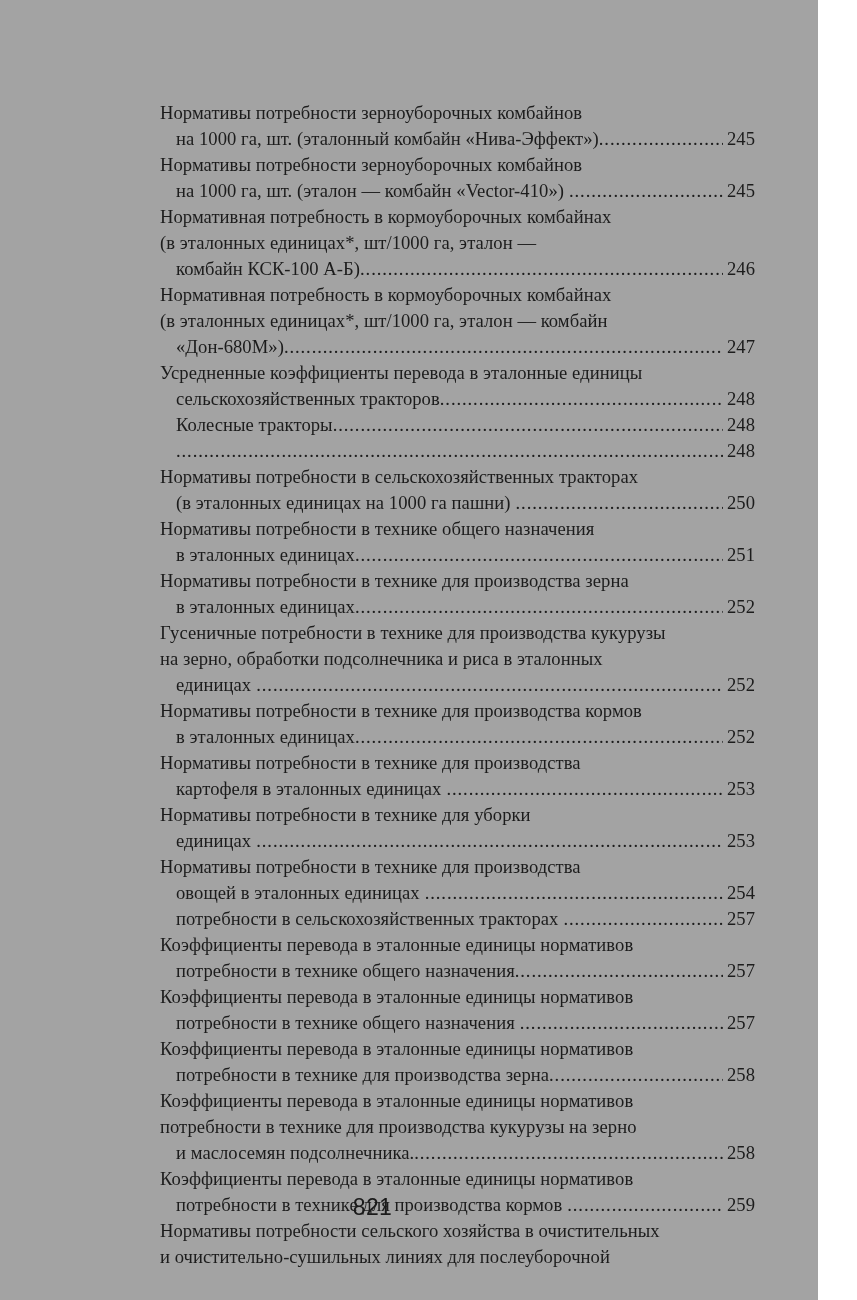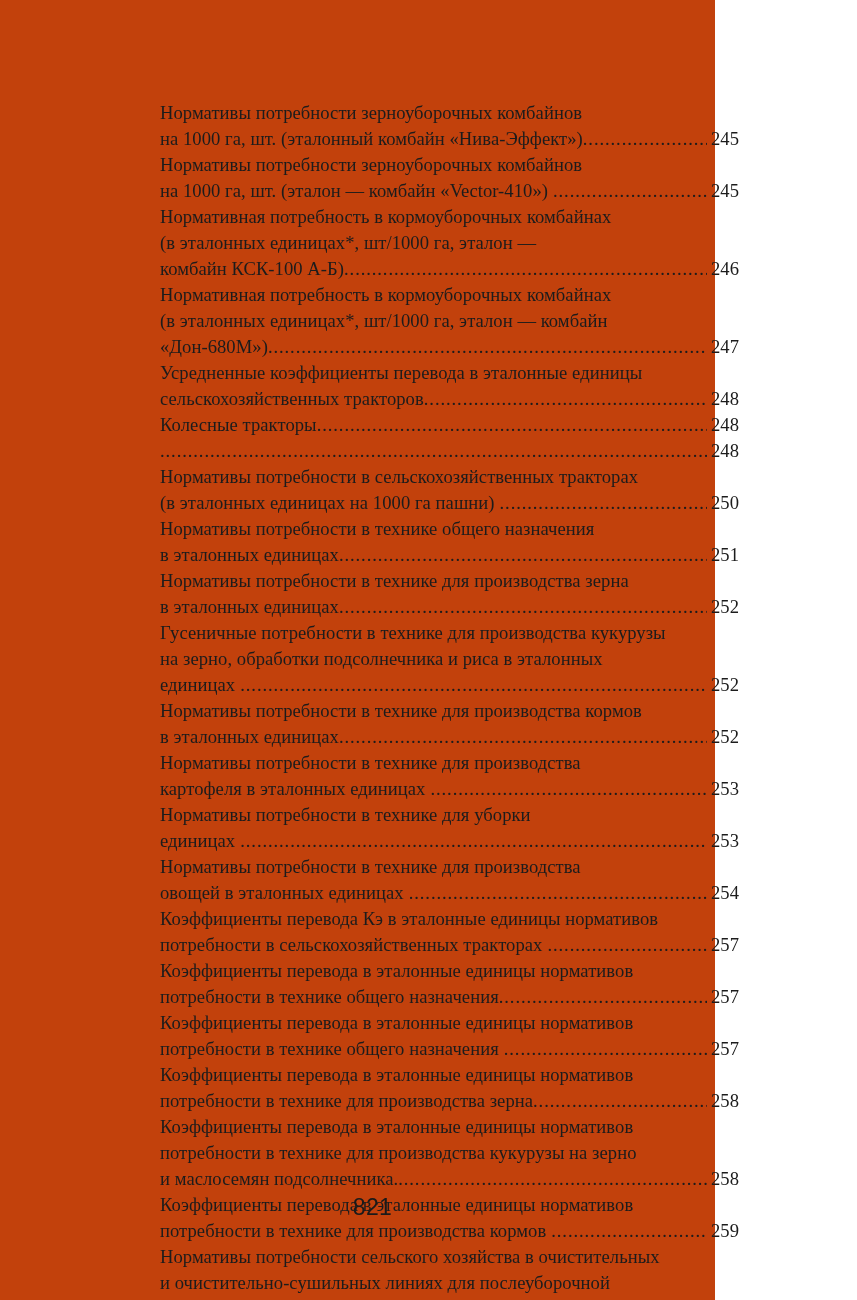--- a/index.html
+++ b/index.html
@@ -14,23 +14,23 @@
     position: relative;
     font-family: "Liberation Serif", "DejaVu Serif", serif;
     color: #1a1a1a;
     overflow: hidden;
   }
 
   #page {
     position: absolute;
     left: 0;
     top: 0;
-    width: 715px;
+    width: 818px;
     height: 1300px;
-    background: #c2410c;
+    background: #a3a3a3;
   }
 
   #toc {
     position: absolute;
     left: 160px;
     top: 100px;
     width: 585px;
   }
 
   .toc-entry {
@@ -46,20 +46,21 @@
     letter-spacing: 0.05px;
     white-space: nowrap;
     color: #1c1c1c;
   }
 
   
   .toc-line.leader-line {
     display: flex;
     align-items: baseline;
     width: 585px;
+    margin-left: 16px;
   }
 
   .leader-text {
     flex: 0 0 auto;
     white-space: pre;
   }
 
   .leader-dots {
     flex: 1 1 auto;
     overflow: hidden;
@@ -220,21 +221,20 @@
       </div>
       <div class="toc-entry">
         <div class="toc-line"><span>Нормативы потребности в технике для производства</span></div>
         <div class="toc-line leader-line gap-before-dots">
           <span class="leader-text">овощей в эталонных единицах</span>
           <span class="leader-dots"></span>
           <span class="leader-page">254</span>
         </div>
       </div>
       <div class="toc-entry">
-        <div class="toc-line"><span>Коэффициенты перевода Кэ в эталонные единицы нормативов</span></div>
         <div class="toc-line leader-line gap-before-dots">
           <span class="leader-text">потребности в сельскохозяйственных тракторах</span>
           <span class="leader-dots"></span>
           <span class="leader-page">257</span>
         </div>
       </div>
       <div class="toc-entry">
         <div class="toc-line"><span>Коэффициенты перевода в эталонные единицы нормативов</span></div>
         <div class="toc-line leader-line">
           <span class="leader-text">потребности в технике общего назначения</span>

